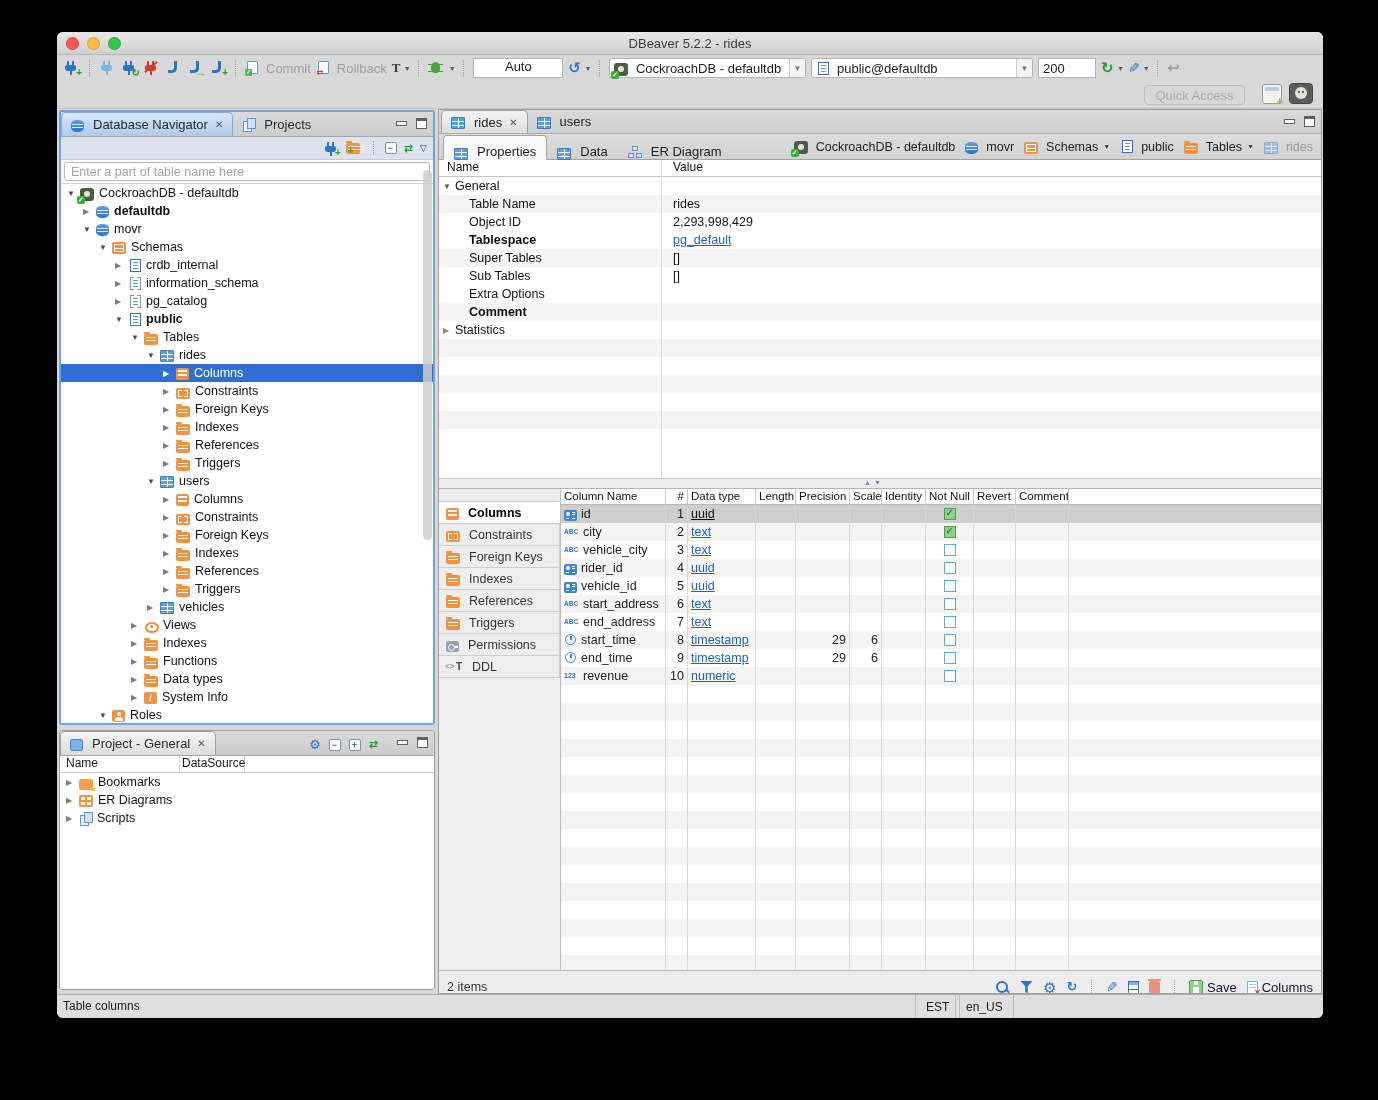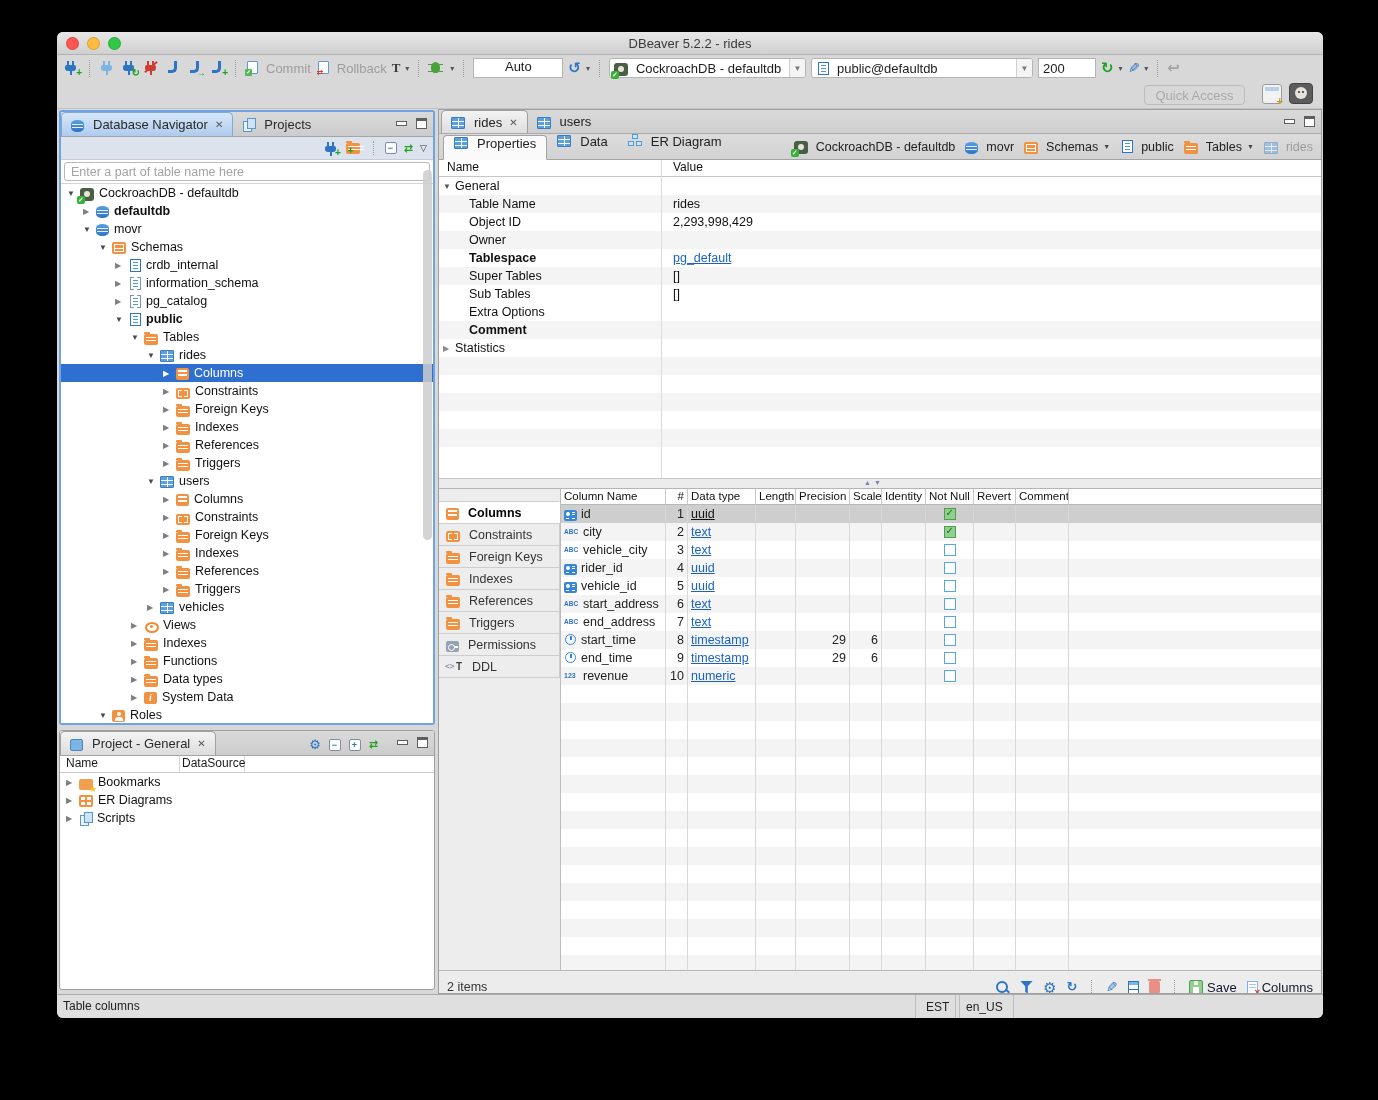--- a/index.html
+++ b/index.html
@@ -93,21 +93,21 @@
   .projtools{display:flex;gap:8px;align-items:center;position:absolute;right:56px;top:6px}
   .projhead{height:17px;display:flex;border-bottom:1px solid #c9c9c9;background:#fff;font-size:12px;color:#1a1a1a}
   .projhead .ph1{width:120px;padding-left:6px;border-right:1px solid #d4d4d4}
   .projhead .ph2{width:65px;padding-left:2px;border-right:1px solid #d4d4d4}
   .igear{font-size:13px;color:#2d74c4;line-height:15px}
   
   .etabs{height:24px;background:linear-gradient(#dadada,#cecece);display:flex;align-items:flex-end;padding-left:2px;position:relative;border-bottom:1px solid #aaa}
   .etab{height:23px;display:flex;align-items:center;gap:5px;padding:0 9px;font-size:13px;color:#222;border-radius:5px 5px 0 0}
   .etab.on{background:linear-gradient(#f3f3f3,#dedede);border:1px solid #9f9f9f;border-bottom:none}
   .subtabs{height:26px;background:linear-gradient(#dcdcdc,#d2d2d2);border-bottom:1px solid #a3a3a3;display:flex;align-items:flex-end;padding-left:4px;position:relative}
-  .stab{height:25px;display:flex;align-items:flex-start;gap:5px;padding:0 10px;font-size:13px;color:#222}
+  .stab{height:25px;display:flex;align-items:flex-end;gap:5px;padding:0 10px;font-size:13px;color:#222}
   .stab.on{background:#fafafa;border:1px solid #a3a3a3;border-bottom:1px solid #fafafa;border-radius:4px 4px 0 0;margin-bottom:-1px}
   .crumbs{position:absolute;right:8px;top:0;height:25px;display:flex;align-items:center;gap:10px}
   .bc{display:flex;align-items:center;gap:4px;font-size:12.5px;color:#222}
   .bc.dim{color:#9c9c9c}.bc.dim .ti{opacity:.45}
   .bc .caret{font-size:7px;color:#444}
   
   .props{position:relative;height:318px;overflow:hidden;background:#fff}
   .props::after{content:"";position:absolute;left:222px;top:0;bottom:0;width:1px;background:#dcdcdc}
   .phead{height:17px;display:flex;border-bottom:1px solid #c6c6c6;font-size:12px;color:#111}
   .phead .n{width:222px;padding-left:8px}.phead .v{padding-left:12px}
@@ -501,21 +501,21 @@
             <span class="tlabel">Functions</span>
           </div>
           <div class="trow" style="padding-left: 70px;">
             <span class="arr">▶</span>
             <span class="ti ti-folder"></span>
             <span class="tlabel">Data types</span>
           </div>
           <div class="trow" style="padding-left: 70px;">
             <span class="arr">▶</span>
             <span class="ti ti-info-folder"></span>
-            <span class="tlabel">System Data</span>
+            <span class="tlabel">System Info</span>
           </div>
           <div class="trow" style="padding-left: 38px;">
             <span class="arr exp">▼</span>
             <span class="ti ti-roles"></span>
             <span class="tlabel">Roles</span>
           </div>
         </div>
       <div class="vscroll"></div>
     </div>
 
@@ -637,26 +637,20 @@
                 <span>Table Name</span>
               </span>
               <span class="pv">rides</span>
             </div>
             <div class="prow">
               <span class="pn child">
                 <span>Object ID</span>
               </span>
               <span class="pv">2,293,998,429</span>
             </div>
-            <div class="prow alt">
-              <span class="pn child">
-                <span>Owner</span>
-              </span>
-              <span class="pv"></span>
-            </div>
             <div class="prow">
               <span class="pn child b">
                 <span>Tablespace</span>
               </span>
               <span class="pv"><a class="plink">pg_default</a></span>
             </div>
             <div class="prow alt">
               <span class="pn child">
                 <span>Super Tables</span>
               </span>

